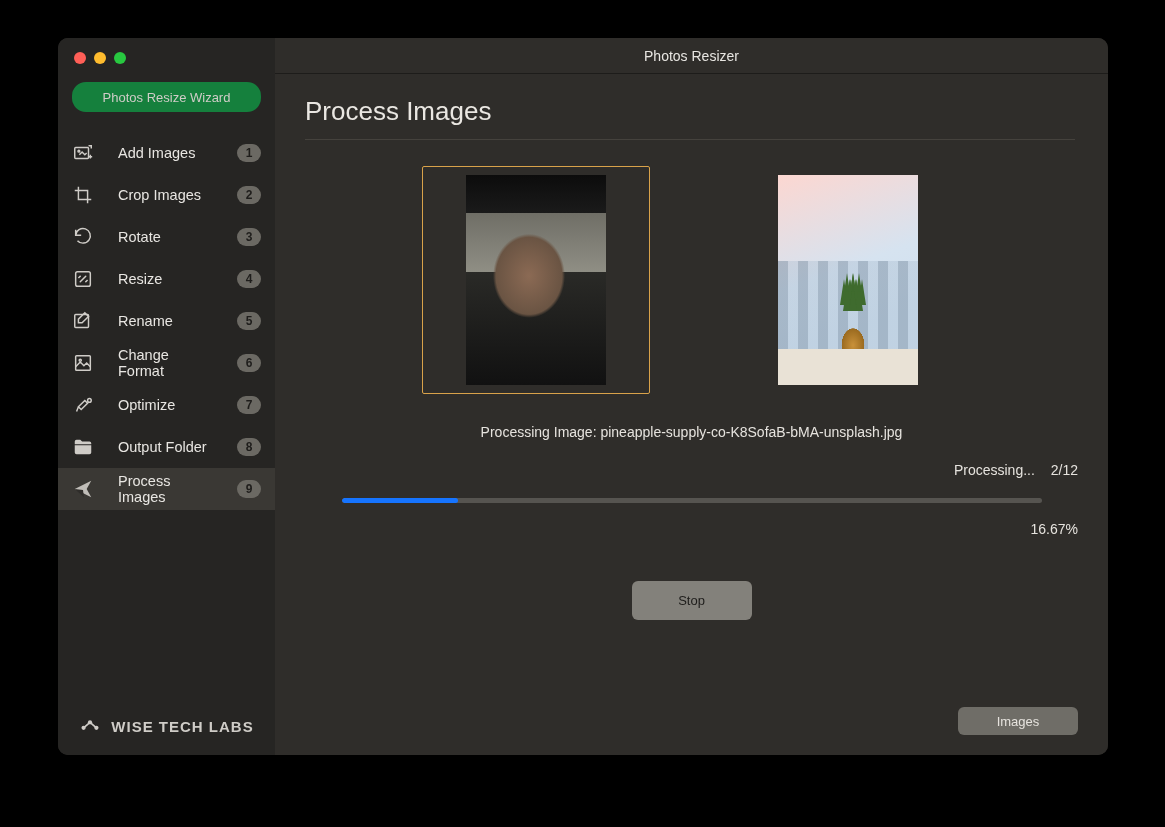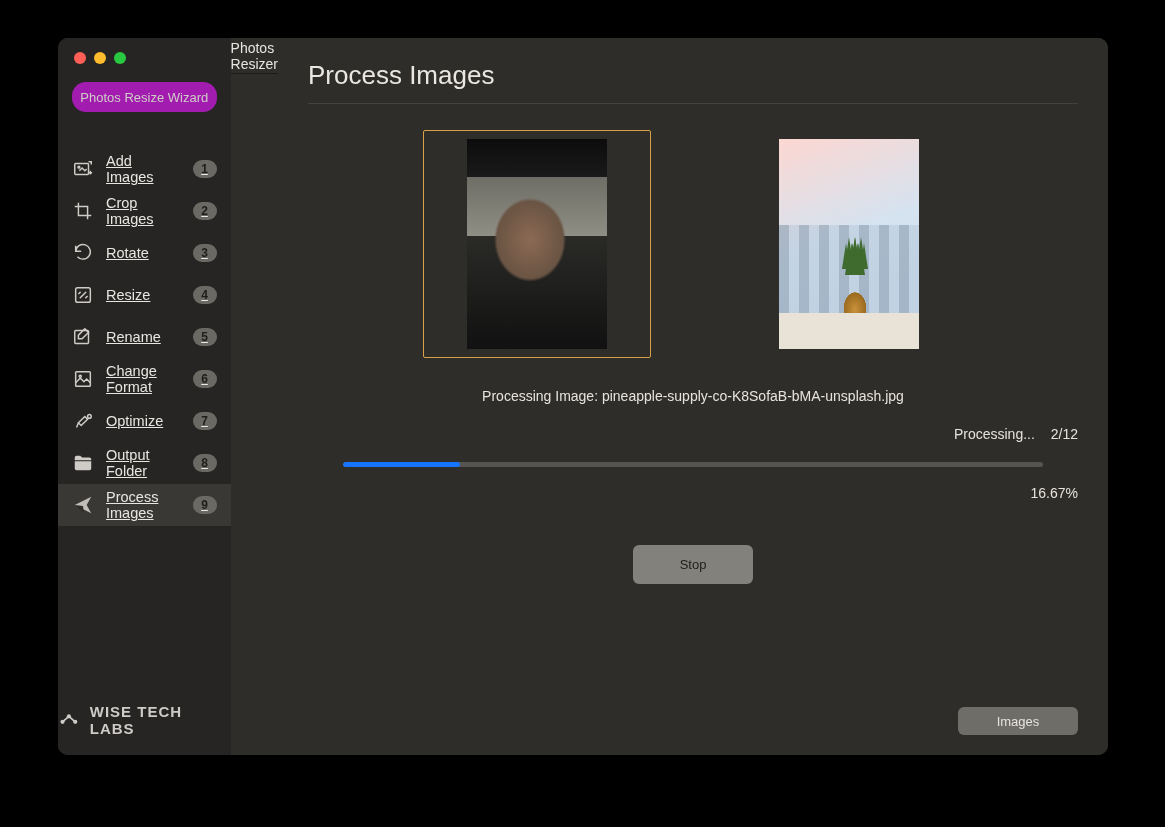--- a/index.html
+++ b/index.html
@@ -36,40 +36,39 @@
     display: flex;
     gap: 8px;
     padding-left: 16px;
     margin-bottom: 18px;
   }
   .tbtn { width: 12px; height: 12px; border-radius: 50%; }
   .tbtn.red { background: #ff5f57; }
   .tbtn.yellow { background: #febc2e; }
   .tbtn.green { background: #28c840; }
   .wizard-btn {
-    margin: 0 14px 36px 14px;
-    background: #a21caf;
+    margin: 0 14px 20px 14px;
+    background: #15803d;
     color: #cfccc7;
     border: none;
     border-radius: 14px;
     height: 30px;
     font-size: 13px;
     cursor: pointer;
   }
   .nav { display: flex; flex-direction: column; }
   .nav-item {
     display: flex;
     align-items: center;
     height: 42px;
     padding: 0 14px 0 14px;
     color: #e8e6e2;
     font-size: 14.5px;
     cursor: pointer;
-    gap: 12px;
-    text-decoration: underline;
+    gap: 24px;
   }
   .nav-item.active { background: #3a3834; }
   .nav-icon {
     width: 22px; height: 22px; flex: 0 0 22px;
     display: flex; align-items: center; justify-content: center;
     color: #cfccc7;
   }
   .nav-label { flex: 1; }
   .nav-badge {
     background: #6b6963;
@@ -95,21 +94,21 @@
     font-weight: 700;
     letter-spacing: 1px;
     font-size: 15px;
   }
   .brand svg { width: 22px; height: 22px; }
 
   
   .main {
     flex: 1;
     display: flex;
-    flex-direction: row;
+    flex-direction: column;
     background: #2f2d2a;
   }
   .titlebar {
     height: 36px;
     display: flex;
     align-items: center;
     justify-content: center;
     color: #e8e6e2;
     font-size: 14px;
     border-bottom: 1px solid #1d1c1a;

